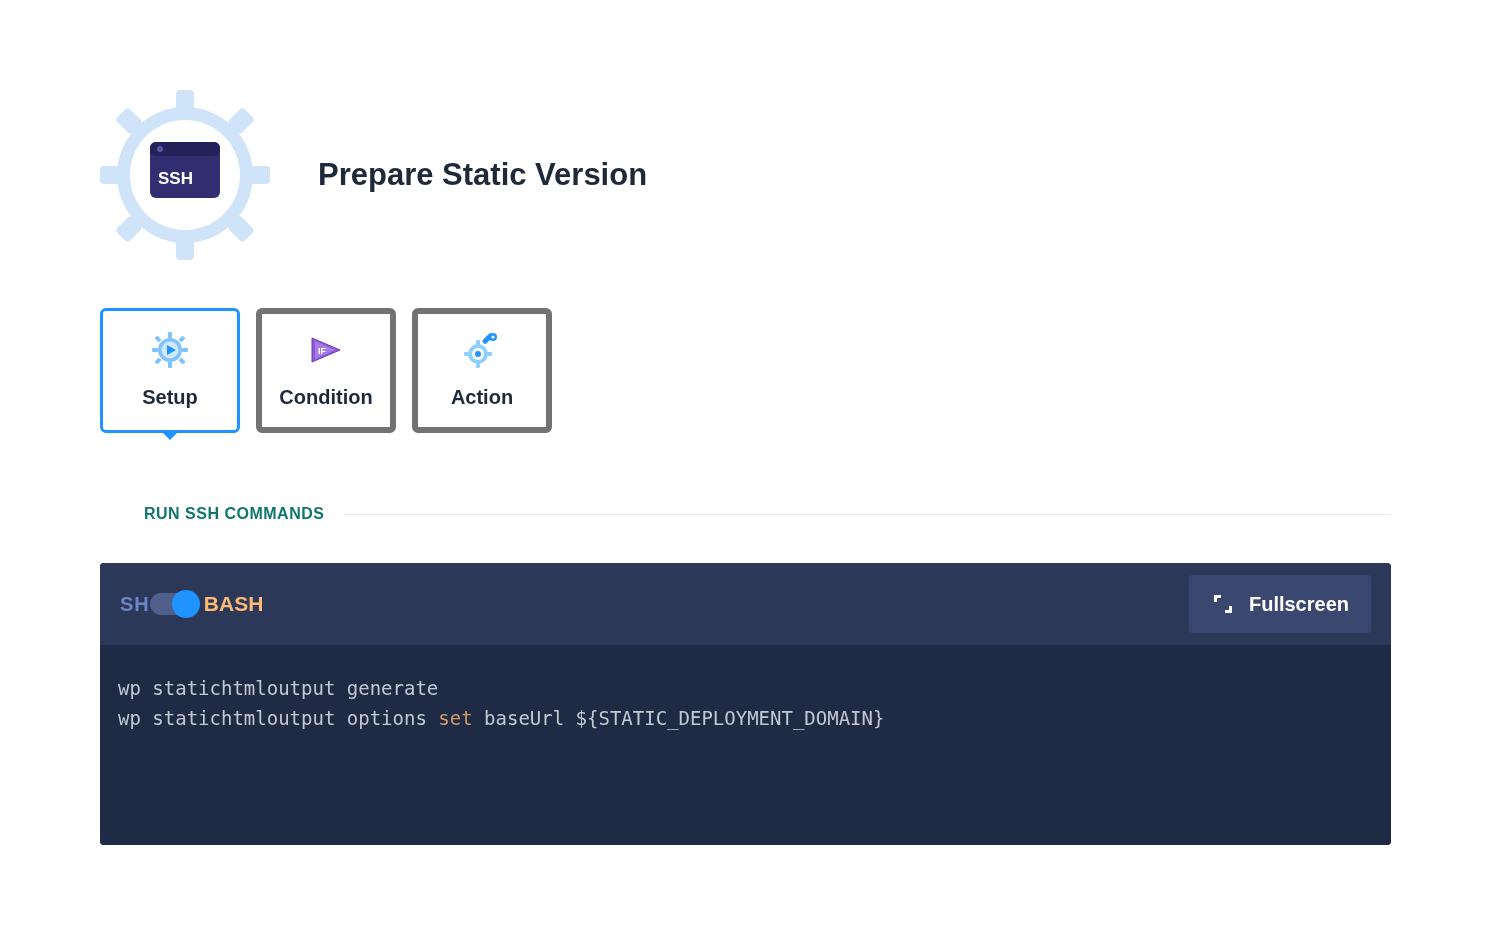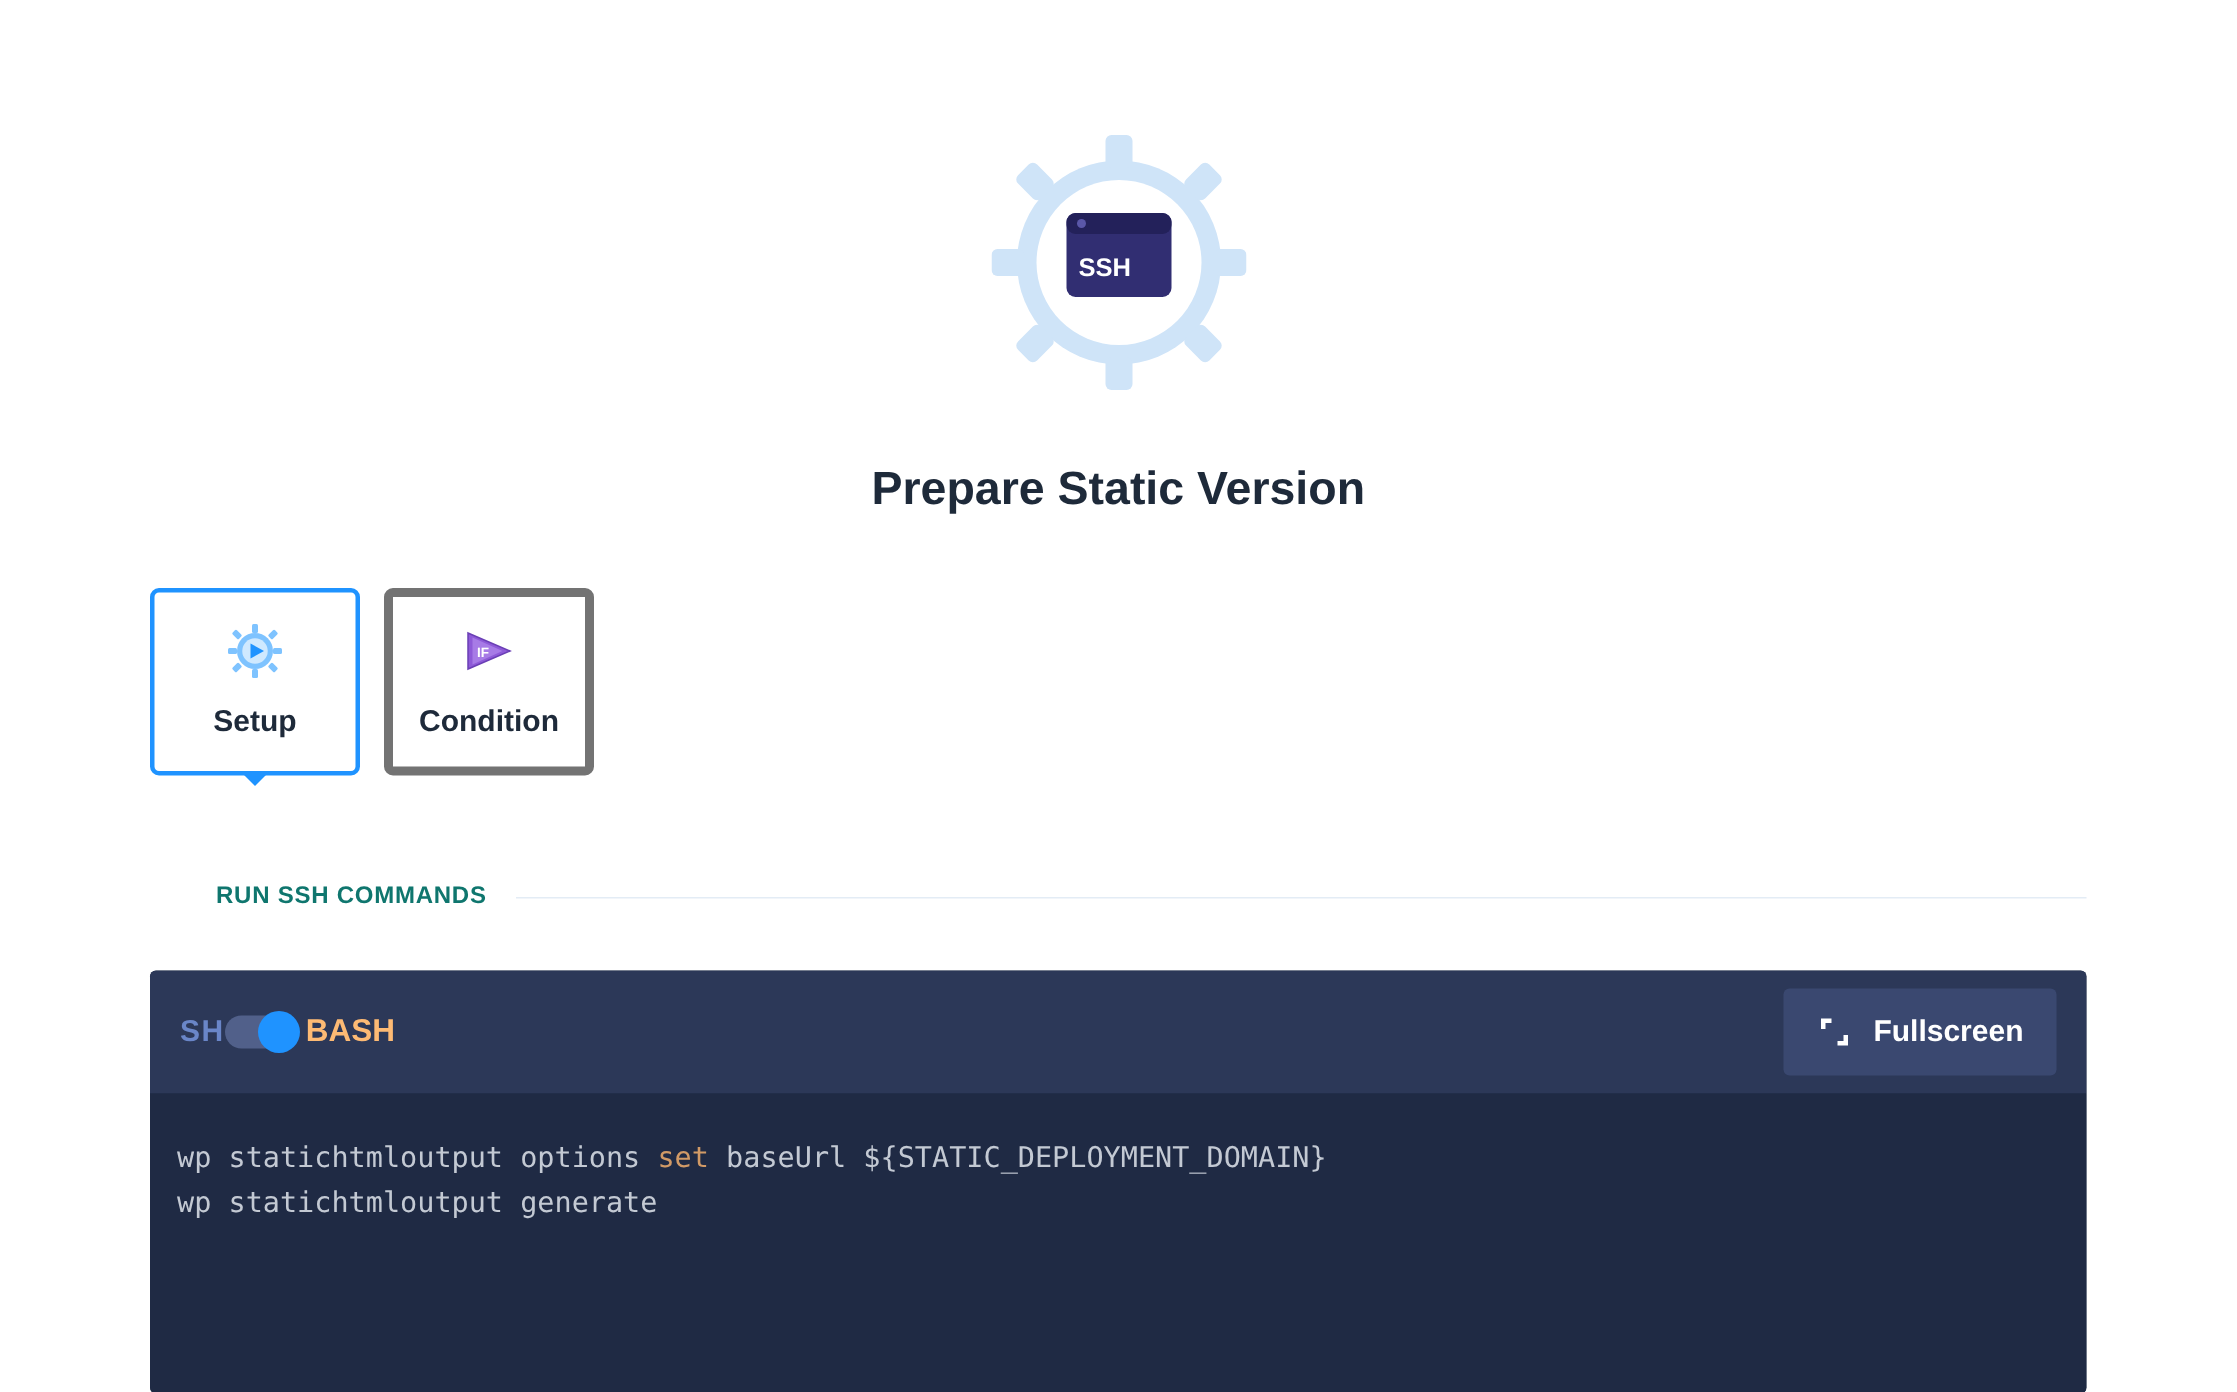--- a/index.html
+++ b/index.html
@@ -1,18 +1,18 @@
 <!DOCTYPE html>
 <html><head>
 <meta charset="utf-8">
 <style>
   * { box-sizing: border-box; margin: 0; padding: 0; }
   html, body { width: 1491px; height: 928px; background: #ffffff; font-family: 'Segoe UI', 'Helvetica Neue', Arial, sans-serif; }
   .container { padding: 90px 100px 0 100px; }
-  .header-row { display: flex; align-items: center; gap: 48px; margin-bottom: 48px; flex-direction: column; }
+  .header-row { display: flex; align-items: center; gap: 48px; margin-bottom: 48px; }
   .gear-badge { position: relative; width: 170px; height: 170px; flex-shrink: 0; }
   .gear-svg { position: absolute; inset: 0; }
   .page-title { font-size: 31px; font-weight: 700; color: #1e2a3a; }
 
   .tabs-row { display: flex; gap: 16px; margin-bottom: 72px; }
   .tab-card {
     width: 140px; height: 125px; background: #fff;
     border: 6px solid #737373; border-radius: 6px;
     display: flex; flex-direction: column; align-items: center; justify-content: center;
     gap: 18px; cursor: pointer; position: relative;
@@ -113,20 +113,39 @@
       <div class="tab-icon">
         <svg viewBox="0 0 36 36" width="36" height="36">
           <polygon points="4,6 32,18 4,30" fill="#8e5ad8" stroke="#6a3fb5" stroke-width="1"></polygon>
           <polygon points="7,9 27,18 7,27" fill="#a77be6"></polygon>
           <text x="10" y="22" font-family="Arial" font-size="9" font-weight="700" fill="#ffffff">IF</text>
         </svg>
       </div>
       <div class="tab-label">Condition</div>
     </div>
 
+    <div class="tab-card">
+      <div class="tab-icon">
+        <svg viewBox="0 0 36 36" width="36" height="36">
+          <circle cx="14" cy="22" r="10" fill="#8fd0ff"></circle>
+          <circle cx="14" cy="22" r="6" fill="#ffffff"></circle>
+          <circle cx="14" cy="22" r="3" fill="#1f93ff"></circle>
+          <g fill="#8fd0ff">
+            <rect x="12" y="8" width="4" height="5" rx="1"></rect>
+            <rect x="12" y="31" width="4" height="5" rx="1"></rect>
+            <rect x="0" y="20" width="5" height="4" rx="1"></rect>
+            <rect x="23" y="20" width="5" height="4" rx="1"></rect>
+          </g>
+          <rect x="18" y="4" width="12" height="5" rx="2" fill="#1f93ff" transform="rotate(-45 24 7)"></rect>
+          <circle cx="29" cy="5" r="4" fill="#1f93ff"></circle>
+          <circle cx="29" cy="5" r="1.6" fill="#ffffff"></circle>
+        </svg>
+      </div>
+      <div class="tab-label">Action</div>
+    </div>
   </div>
 
   <div class="section-head">
     <div class="section-title">RUN SSH COMMANDS</div>
     <div class="section-line"></div>
   </div>
 
   <div class="editor-wrap">
     <div class="editor-toolbar">
       <div class="tb-left">
@@ -137,18 +156,18 @@
         <span class="mode-label">BASH</span>
       </div>
       <button class="fullscreen-btn">
         <svg viewBox="0 0 24 24" width="24" height="24">
           <path d="M3 3 h7 v3 h-4 v4 h-3 Z M21 21 h-7 v-3 h4 v-4 h3 Z" fill="#ffffff"></path>
         </svg>
         <span>Fullscreen</span>
       </button>
     </div>
     <div class="editor-body">
+      <div><span>wp statichtmloutput generate</span><span class="kw"></span><span></span></div>
       <div><span>wp statichtmloutput options </span><span class="kw">set</span><span> baseUrl ${STATIC_DEPLOYMENT_DOMAIN}</span></div>
-      <div><span>wp statichtmloutput generate</span><span class="kw"></span><span></span></div>
     </div>
   </div>
 
 </div>
 
 </body></html>

